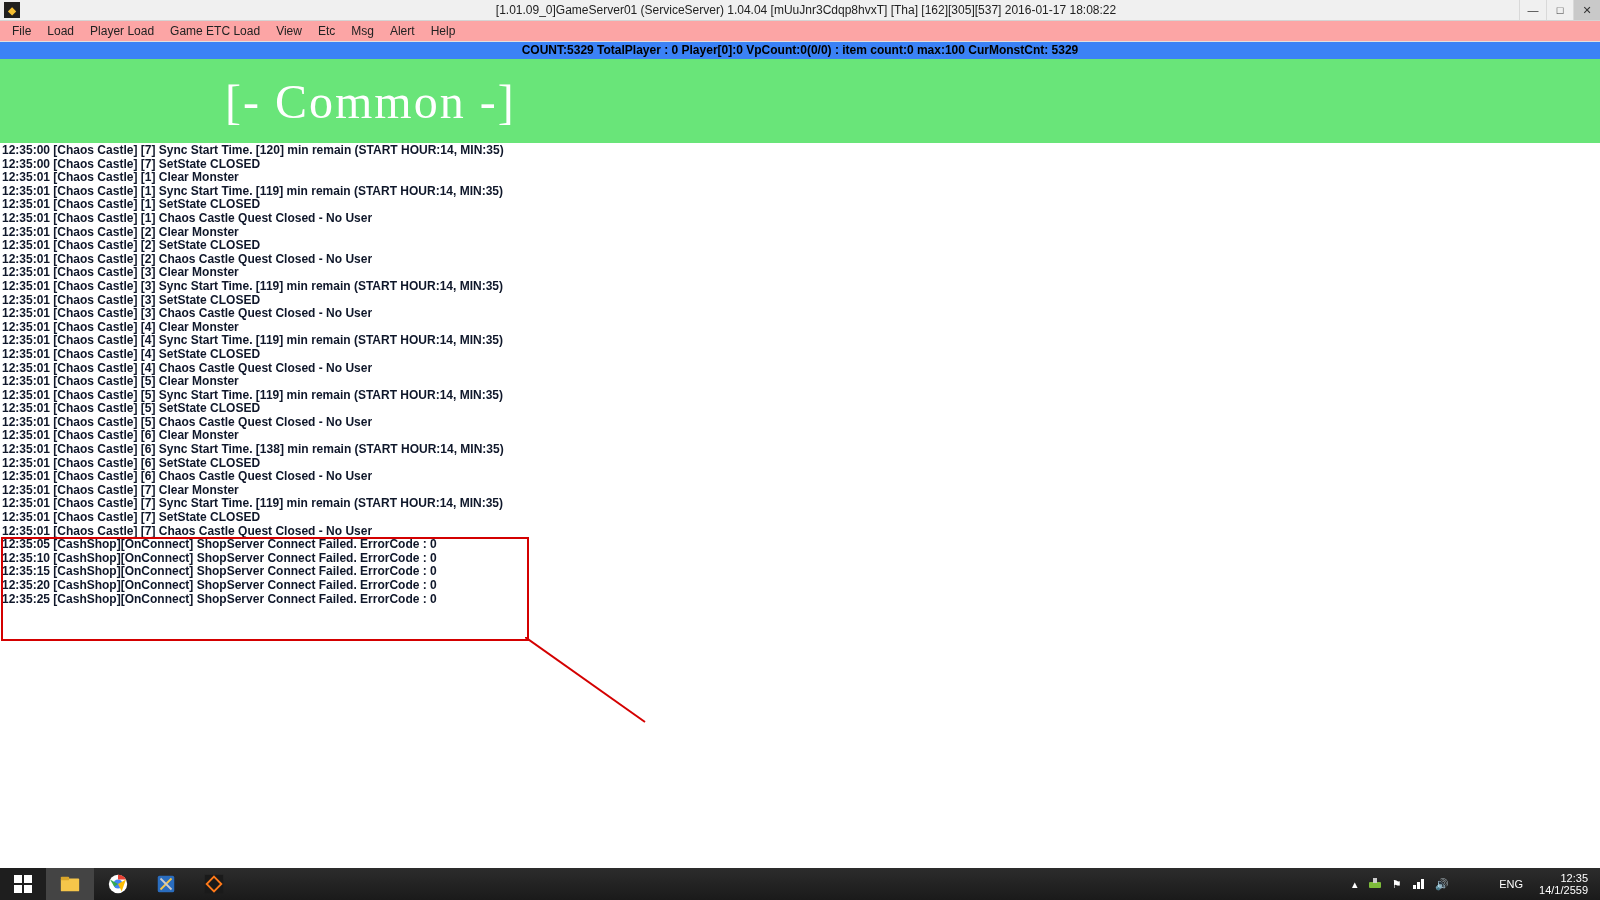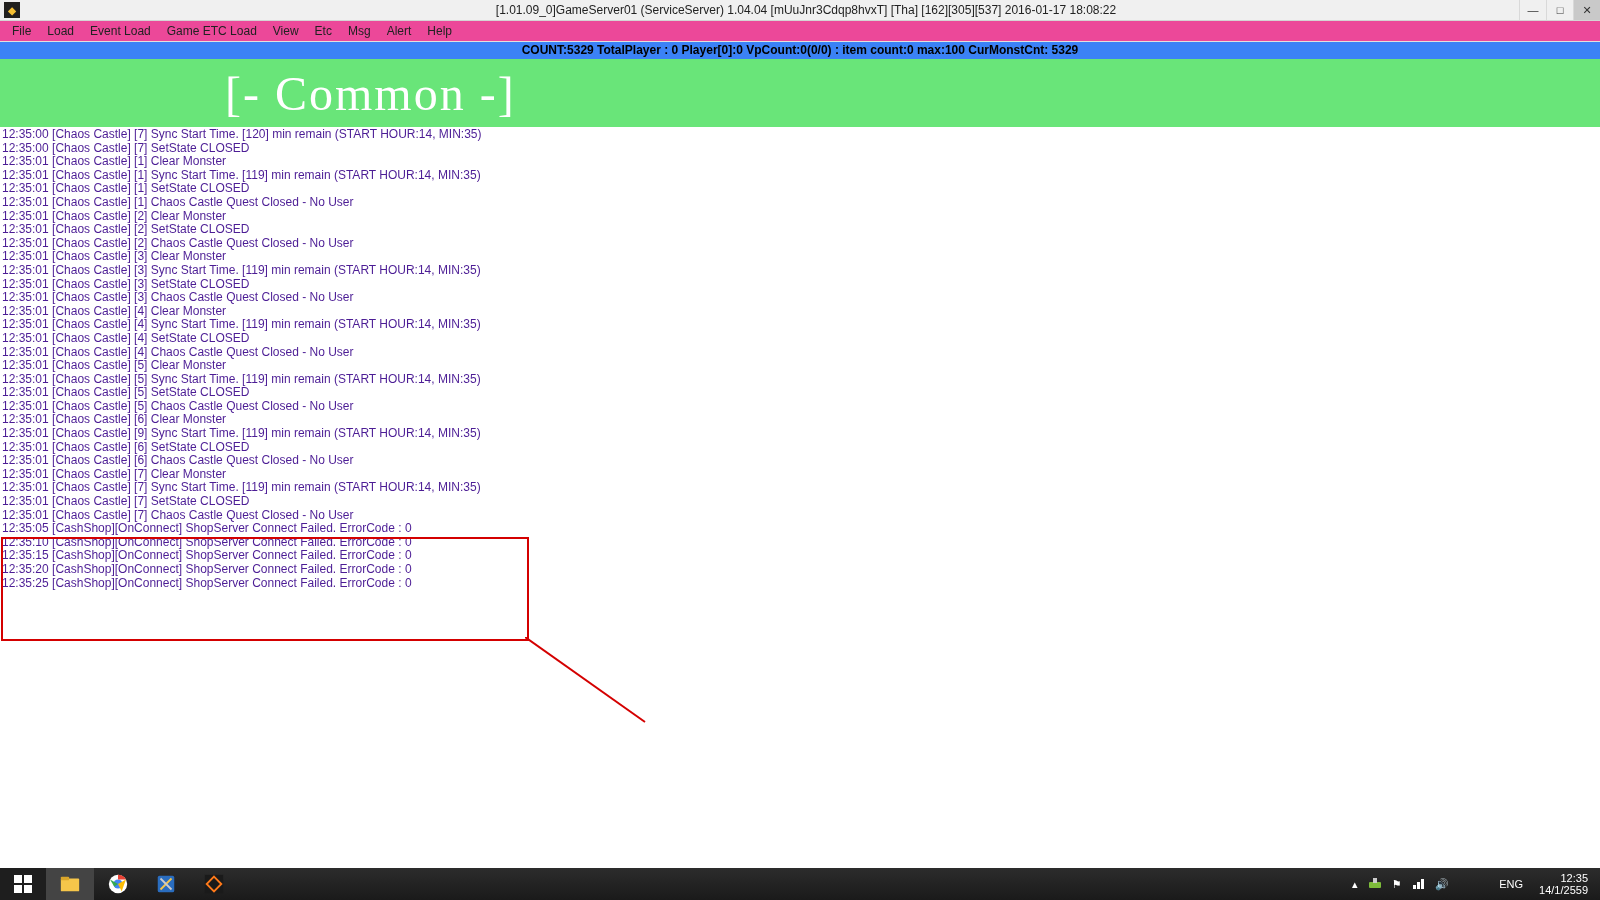--- a/index.html
+++ b/index.html
@@ -4,30 +4,30 @@
 <style>
   html,body{margin:0;padding:0;width:1600px;height:900px;overflow:hidden;font-family:"Segoe UI",Tahoma,sans-serif;background:#fff;font-size:12px;}
   
   .titlebar{height:20px;background:#f0f0f0;display:flex;align-items:center;position:relative;border-bottom:1px solid #d4d4d4;}
   .titlebar .appicon{width:16px;height:16px;margin:0 4px;background:#21201e;display:inline-flex;align-items:center;justify-content:center;color:#f6c033;font-size:10px;font-weight:bold;}
   .titlebar .title{position:absolute;left:12px;right:0;text-align:center;font-size:12px;color:#222;}
   .winbtns{position:absolute;right:0;top:0;display:flex;height:20px;}
   .winbtn{width:26px;height:20px;display:flex;align-items:center;justify-content:center;font-size:11px;color:#333;border-left:1px solid #d9d9d9;background:#f0f0f0;}
   .winbtn.close{background:#c9c9c9;}
   
-  .menubar{height:20px;background:#ec4899;display:flex;align-items:center;padding:0 4px;border-bottom:1px solid #e0e0e0;}
+  .menubar{height:20px;background:#fca5a5;display:flex;align-items:center;padding:0 4px;border-bottom:1px solid #e0e0e0;}
   .menuitem{padding:0 8px;font-size:12px;color:#222;}
   
   .statusline{height:16px;background:#3b82f6;text-align:center;font-weight:bold;font-size:12px;color:#000;padding-top:1px;}
   
-  .banner{height:68px;background:#69e579;display:flex;align-items:center;}
+  .banner{height:84px;background:#69e579;display:flex;align-items:center;}
   .banner-text{font-family:"Times New Roman",serif;font-size:48px;color:#fff;margin-left:225px;letter-spacing:2px;}
   
   .logarea{background:#fff;padding:1px 2px 0 2px;position:relative;}
-  .logline{font-family:"Segoe UI",Arial,sans-serif;font-size:12px;font-weight:normal;color:#4c1d95;line-height:13.6px;white-space:pre;}
+  .logline{font-family:"Segoe UI",Arial,sans-serif;font-size:12px;font-weight:bold;color:#0f172a;line-height:13.6px;white-space:pre;}
   
   .redbox{position:absolute;left:1px;top:537px;width:524px;height:100px;border:2px solid #d40000;pointer-events:none;}
   .redarrow{position:absolute;left:525px;top:637px;width:160px;height:120px;pointer-events:none;}
   
   .taskbar{position:absolute;left:0;bottom:0;width:1600px;height:32px;background:linear-gradient(to bottom,#2c2c2c,#1a1a1a);display:flex;align-items:center;}
   .taskbar .start{width:46px;height:32px;background:#1e1e1e;display:flex;align-items:center;justify-content:center;}
   .taskbar .start svg{width:18px;height:18px;}
   .taskbar .tbtn{width:48px;height:32px;display:flex;align-items:center;justify-content:center;}
   .taskbar .tbtn.active{background:#444;}
   .taskbar .tray{margin-left:auto;display:flex;align-items:center;gap:10px;padding:0 6px;color:#fff;font-size:11px;}
@@ -43,21 +43,21 @@
   <div class="winbtns">
     <div class="winbtn">—</div>
     <div class="winbtn">□</div>
     <div class="winbtn close">✕</div>
   </div>
 </div>
 
 <div class="menubar">
   <span class="menuitem">File</span>
   <span class="menuitem">Load</span>
-  <span class="menuitem">Event Load</span>
+  <span class="menuitem">Player Load</span>
   <span class="menuitem">Game ETC Load</span>
   <span class="menuitem">View</span>
   <span class="menuitem">Etc</span>
   <span class="menuitem">Msg</span>
   <span class="menuitem">Alert</span>
   <span class="menuitem">Help</span>
 </div>
 
 <div class="statusline">COUNT:5329  TotalPlayer : 0  Player[0]:0 VpCount:0(0/0) : item count:0 max:100 CurMonstCnt: 5329</div>
 
@@ -81,21 +81,21 @@
     <div class="logline">12:35:01 [Chaos Castle] [3] Chaos Castle Quest Closed - No User</div>
     <div class="logline">12:35:01 [Chaos Castle] [4] Clear Monster</div>
     <div class="logline">12:35:01 [Chaos Castle] [4] Sync Start Time. [119] min remain (START HOUR:14, MIN:35)</div>
     <div class="logline">12:35:01 [Chaos Castle] [4] SetState CLOSED</div>
     <div class="logline">12:35:01 [Chaos Castle] [4] Chaos Castle Quest Closed - No User</div>
     <div class="logline">12:35:01 [Chaos Castle] [5] Clear Monster</div>
     <div class="logline">12:35:01 [Chaos Castle] [5] Sync Start Time. [119] min remain (START HOUR:14, MIN:35)</div>
     <div class="logline">12:35:01 [Chaos Castle] [5] SetState CLOSED</div>
     <div class="logline">12:35:01 [Chaos Castle] [5] Chaos Castle Quest Closed - No User</div>
     <div class="logline">12:35:01 [Chaos Castle] [6] Clear Monster</div>
-    <div class="logline">12:35:01 [Chaos Castle] [9] Sync Start Time. [119] min remain (START HOUR:14, MIN:35)</div>
+    <div class="logline">12:35:01 [Chaos Castle] [6] Sync Start Time. [138] min remain (START HOUR:14, MIN:35)</div>
     <div class="logline">12:35:01 [Chaos Castle] [6] SetState CLOSED</div>
     <div class="logline">12:35:01 [Chaos Castle] [6] Chaos Castle Quest Closed - No User</div>
     <div class="logline">12:35:01 [Chaos Castle] [7] Clear Monster</div>
     <div class="logline">12:35:01 [Chaos Castle] [7] Sync Start Time. [119] min remain (START HOUR:14, MIN:35)</div>
     <div class="logline">12:35:01 [Chaos Castle] [7] SetState CLOSED</div>
     <div class="logline">12:35:01 [Chaos Castle] [7] Chaos Castle Quest Closed - No User</div>
     <div class="logline">12:35:05 [CashShop][OnConnect] ShopServer Connect Failed. ErrorCode : 0</div>
     <div class="logline">12:35:10 [CashShop][OnConnect] ShopServer Connect Failed. ErrorCode : 0</div>
     <div class="logline">12:35:15 [CashShop][OnConnect] ShopServer Connect Failed. ErrorCode : 0</div>
     <div class="logline">12:35:20 [CashShop][OnConnect] ShopServer Connect Failed. ErrorCode : 0</div>

